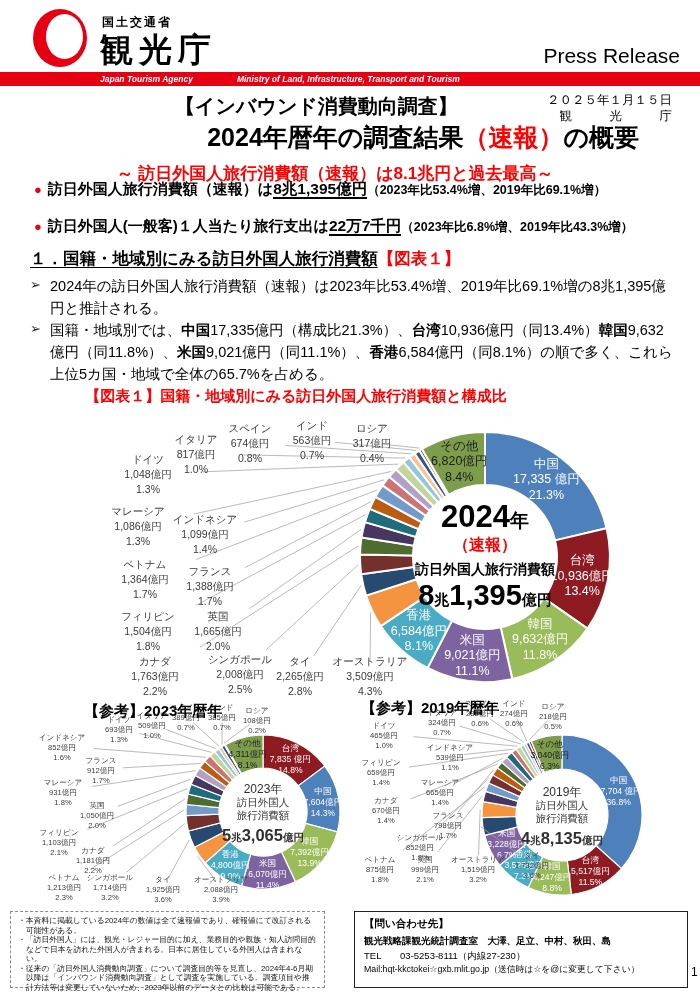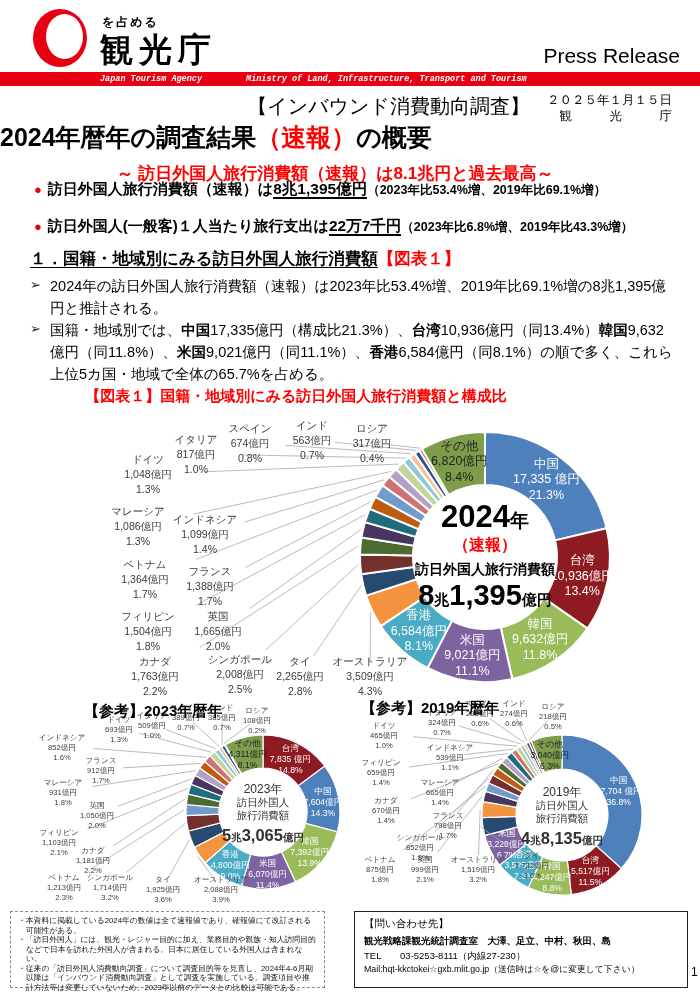--- a/index.html
+++ b/index.html
@@ -8,28 +8,28 @@
     position:relative; overflow:hidden; background:#fff; color:#000;
     font-family:"Liberation Sans","DejaVu Sans",sans-serif;
   }
   .abs { position:absolute; }
   
   .logo-emblem { left:28px; top:6px; }
   .logo-ministry { left:102px; top:14px; font-size:12px; letter-spacing:2px; font-weight:600; }
   .logo-agency { left:100px; top:28px; font-size:33px; font-weight:700; letter-spacing:6px; }
   .press-release { right:20px; top:44px; font-size:21px; letter-spacing:0px; }
   .red-banner { left:0; top:72px; width:700px; height:14px; background:#E60012;
-    display:flex; align-items:center;font-family:Liberation Mono, monospace; }
+    display:flex; align-items:center; }
   .red-banner span { color:#fff; font-size:8.5px; font-weight:700; font-style:italic; }
   .banner-l { margin-left:100px; }
   .banner-r { margin-left:44px; }
   
-  .survey-tag { left:175px; top:93px; width:355px; text-align:right; font-size:20px; font-weight:400; }
+  .survey-tag { left:175px; top:93px; width:355px; text-align:left; font-size:20px; font-weight:700; }
   .date-block { right:28px; top:93px; width:150px; text-align:right; font-size:12.5px; line-height:1.25; }
-  .main-title { left:0; top:121px; width:639px; text-align:left; font-size:25px; font-weight:700; }
+  .main-title { left:0; top:121px; width:639px; text-align:right; font-size:25px; font-weight:700; }
   .subtitle { left:0; top:162px; width:670px; text-align:center; font-size:17px; font-weight:700; color:#FF0000; }
   .lead-bullet { left:34px; width:650px; font-size:15px; font-weight:600; }
   .lb-0 { top:179px; } .lb-1 { top:216px; }
   .lead-bullet .dot { color:#E60012; font-size:13px; margin-right:6px; }
   .lead-bullet .amt { font-weight:700; font-size:15.5px; border-bottom:2px solid #000; }
   .lead-bullet .post { font-size:12.5px; }
   
   .sec-heading { left:30px; top:248px; font-size:16.5px; font-weight:700; }
   .sec-heading span { text-underline-offset:3px; }
   .sec-items { left:30px; top:275px; width:648px; font-size:14.5px; line-height:1.52; }
@@ -43,35 +43,35 @@
   #chart-2019 { left:350px; top:695px; }
   .ref-heading { font-size:15px; font-weight:700; z-index:3; }
   .rh-2023 { left:84px; top:702px; }
   .rh-2019 { left:361px; top:699px; }
   
   .notes-box { left:10px; top:911px; width:315px; height:77px; border:1px dashed #8a8a8a;
     padding:4px 7px; font-size:7.8px; line-height:1.22; color:#111; }
   .notes-box .note { padding-left:8px; text-indent:-8px; }
   .contact-box { left:354px; top:911px; width:334px; height:77px; border:1.4px solid #222;
     padding:4px 9px; font-size:9.5px; line-height:1.38; }
-  .contact-title { font-size:10.5px; font-weight:400; margin-bottom:4px; }
+  .contact-title { font-size:10.5px; font-weight:700; margin-bottom:4px; }
   .contact-dept { font-weight:700; margin-bottom:1px; }
   .contact-mail { font-size:8.8px; margin-top:1px; }
   .page-number { left:691px; top:965px; font-size:12px; }
 </style>
 </head>
 <body>
 
 <div class="abs logo-emblem">
   <svg width="64" height="64" viewBox="0 0 64 64">
     <ellipse cx="32" cy="32" rx="27" ry="29" fill="#E60012"></ellipse>
     <ellipse cx="36.5" cy="30.5" rx="18.5" ry="22.5" fill="#ffffff"></ellipse>
   </svg>
 </div>
-<div class="abs logo-ministry">を占める</div>
+<div class="abs logo-ministry">国土交通省</div>
 <div class="abs logo-agency">観光庁</div>
 <div class="abs press-release">Press Release</div>
 <div class="red-banner abs">
   <span class="banner-l">Japan Tourism Agency</span>
   <span class="banner-r">Ministry of Land, Infrastructure, Transport and Tourism</span>
 </div>
 
 <div class="abs survey-tag">【インバウンド消費動向調査】</div>
 <div class="abs date-block">
   <div>２０２５年１月１５日</div>

